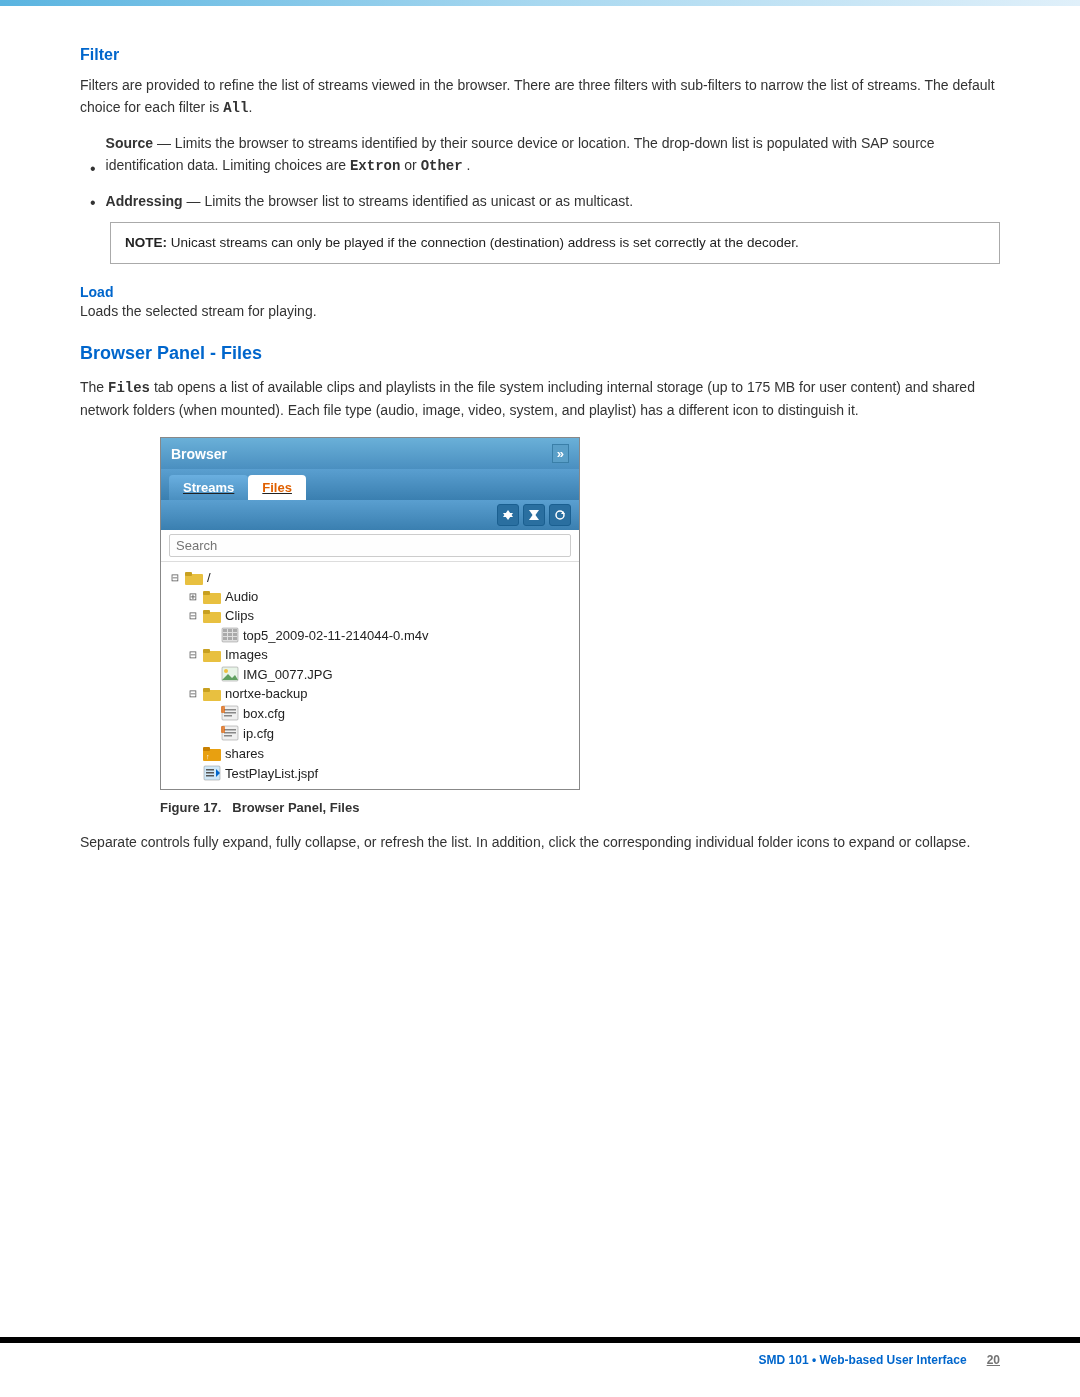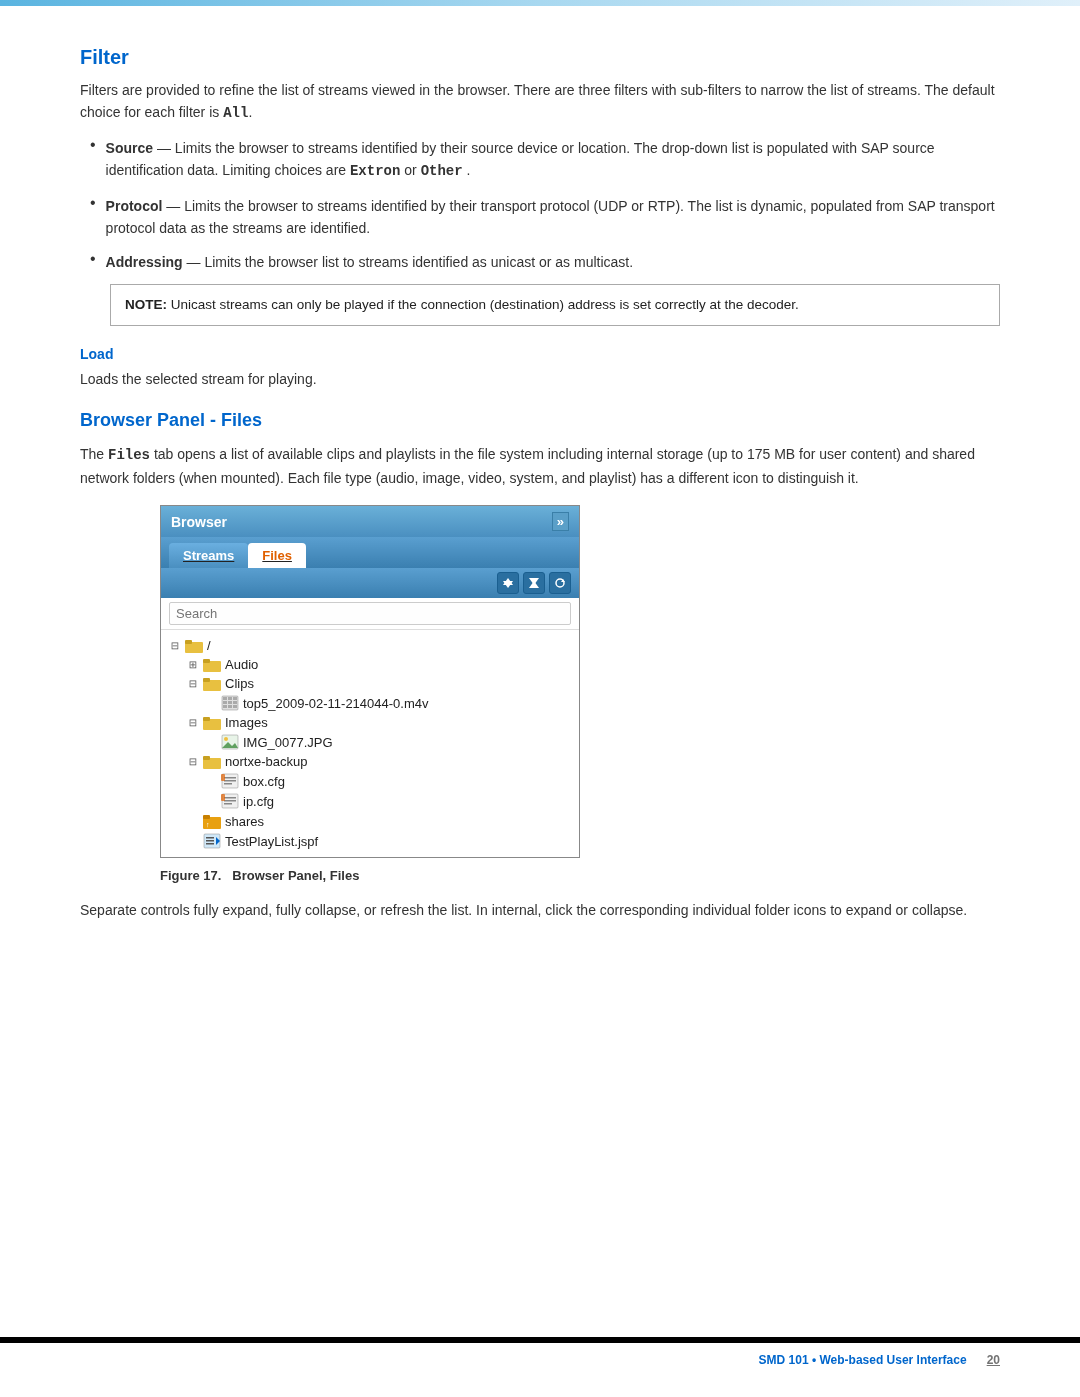--- a/index.html
+++ b/index.html
@@ -20,30 +20,29 @@
       width: 100%;
     }
 
     .page-content {
       padding: 40px 80px 80px 80px;
     }
 
     
     .section-heading {
       color: #0066cc;
-      font-size: 20px;
+      font-size: 16px;
       font-weight: bold;
       margin-bottom: 10px;
     }
 
     .subsection-heading {
       color: #0066cc;
       font-size: 14px;
       font-weight: bold;
-      margin-bottom: 6px;
     }
 
     .main-section-heading {
       color: #0066cc;
       font-size: 18px;
       font-weight: bold;
       margin-bottom: 12px;
     }
 
     p {
@@ -54,21 +53,21 @@
 
     
     .bullet-list {
       list-style: none;
       padding: 0;
       margin: 0 0 10px 0;
     }
 
     .bullet-list li {
       display: flex;
-      align-items: flex-start;
+      align-items: flex-end;
       margin-bottom: 10px;
       padding-left: 10px;
       margin-top: 12px;
     }
 
     .bullet-list li::before {
       content: "•";
       color: #333;
       font-size: 16px;
       margin-right: 10px;
@@ -302,26 +301,20 @@
           <span class="bold">Source</span>
           <span> — Limits the browser to streams identified by their source device or location. The drop-down list is populated with SAP source identification data. Limiting choices are </span>
           <code>Extron</code>
           <span> or </span>
           <code>Other</code>
           <span>.</span>
         </span>
       </li>
 
 
-      <li>
-        <span class="bullet-text">
-          <span class="bold">Protocol</span>
-          <span> — Limits the browser to streams identified by their transport protocol (UDP or RTP). The list is dynamic, populated from SAP transport protocol data as the streams are identified.</span>
-        </span>
-      </li>
 
       <li>
         <span class="bullet-text">
           <span class="bold">Addressing</span>
           <span> — Limits the browser list to streams identified as unicast or as multicast.</span>
         </span>
       </li>
 
       <div class="note-box">
         <span class="note-label">NOTE: </span>
@@ -512,21 +505,21 @@
         </div>
       </div>
 
       <div class="figure-caption mt-10">
         <span class="fig-bold">Figure 17.&nbsp;&nbsp;</span>
         <span class="fig-bold">Browser Panel, Files</span>
       </div>
 
     </div>
 
-    <p>Separate controls fully expand, fully collapse, or refresh the list. In internal, click the corresponding individual folder icons to expand or collapse.</p>
+    <p>Separate controls fully expand, fully collapse, or refresh the list. In addition, click the corresponding individual folder icons to expand or collapse.</p>
 
   </div>
 
 </div>
 
 <div class="page-footer">
   <span class="footer-text">SMD 101 • Web-based User Interface</span>
   <span class="footer-page">20</span>
 </div>
 

